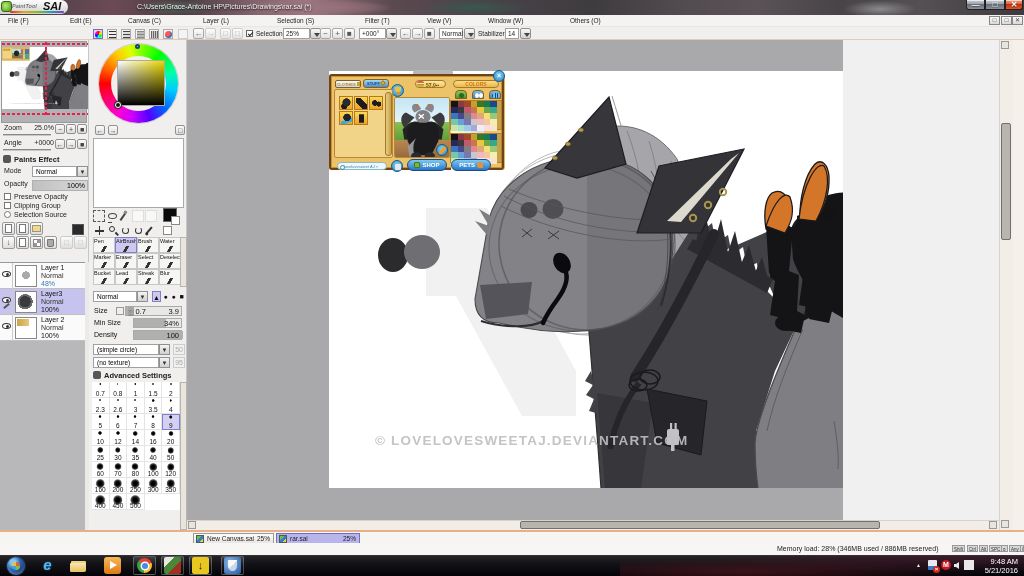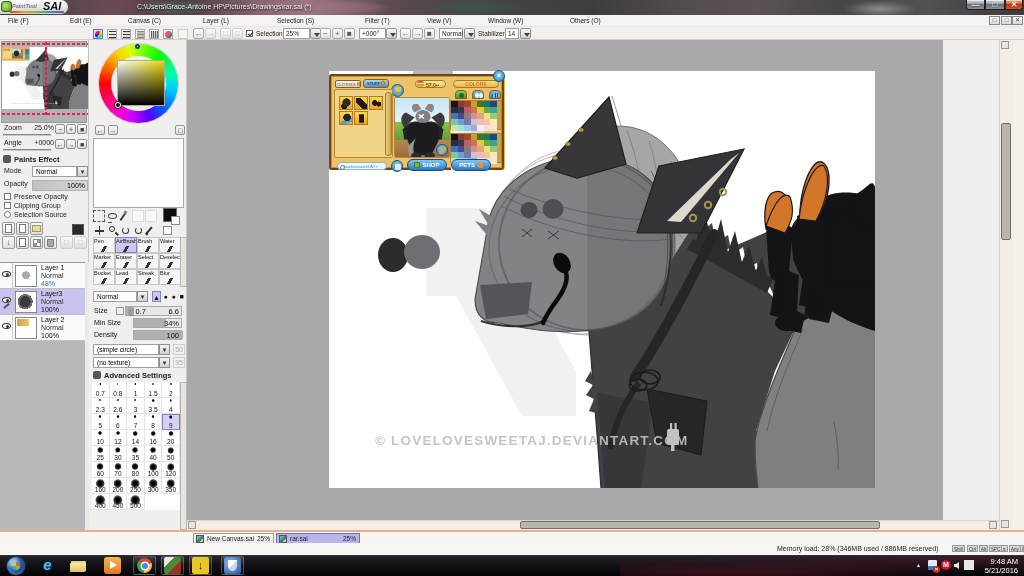--- a/index.html
+++ b/index.html
@@ -29,21 +29,21 @@
 
 #toolbar{left:0;top:27px;width:1024px;height:13px;background:#f0efed;border-bottom:1px solid #e0cbb8;font-size:6.5px;color:#222;}
 .tbtn{position:absolute;top:1px;width:11px;height:11px;border:1px solid #a8a8a8;background:linear-gradient(180deg,#fdfdfd,#e2e2e2);border-radius:2px;font-size:8px;line-height:9px;text-align:center;color:#555;}
 .tbtn.dis{color:#bbb;border-color:#ccc;}
 .tfield{position:absolute;top:1px;height:11px;border:1px solid #a0a0a0;background:#fff;font-size:6.5px;padding:0px 2px;line-height:10px;}
 .tdrop{position:absolute;top:1px;width:11px;height:11px;border:1px solid #909090;background:linear-gradient(180deg,#f8f8f8,#d0d0d0);border-radius:2px;}
 .tdrop:after{content:"";position:absolute;left:2.5px;top:4px;border-left:3px solid transparent;border-right:3px solid transparent;border-top:4px solid #444;}
 
 #leftpanel{left:0;top:40px;width:89px;height:490px;background:#f0efed;border-right:1px solid #c8c6c2;}
 #toolpanel{left:91px;top:40px;width:96px;height:490px;background:#f0efed;border-right:1px solid #c8c6c2;}
-#workspace{left:187px;top:40px;width:756px;height:480px;background:#a9a9ab;overflow:hidden;}
+#workspace{left:187px;top:40px;width:656px;height:480px;background:#a9a9ab;overflow:hidden;}
 #vscroll{left:999px;top:40px;width:14px;height:490px;background:#f2ede6;border-left:1px solid #d8d4cc;}
 #vthumb{left:1001px;top:123px;width:10px;height:117px;background:#b8b4ae;border:1px solid #707070;border-radius:2px;}
 #rstrip{left:1013px;top:40px;width:11px;height:490px;background:#f5f1ea;}
 #hscroll{left:187px;top:520px;width:812px;height:10px;background:#f2ede6;border-top:1px solid #d8d4cc;}
 #hthumb{left:520px;top:521px;width:360px;height:8px;background:#b8b4ae;border:1px solid #707070;border-radius:2px;}
 
 #navbox{left:1px;top:1px;width:86px;height:82px;background:#b2b2b4;border:1px solid #999;}
 .reddash-h{height:2px;background:repeating-linear-gradient(90deg,#e82050 0 3px,rgba(255,255,255,.0) 3px 5px);}
 .reddash-v{width:2px;background:repeating-linear-gradient(180deg,#e82050 0 3px,rgba(255,255,255,.0) 3px 5px);}
 .lrow{left:4px;font-size:7px;color:#222;}
@@ -425,21 +425,21 @@
  <div class="abs shp ssel" style="left:61px;top:251px;">▲</div>
  <div class="abs shp" style="left:70px;top:251px;">●</div>
  <div class="abs shp" style="left:78px;top:251px;">●</div>
  <div class="abs shp" style="left:86px;top:251px;">■</div>
  <div class="abs prow" style="top:266px;">
       <span class="pl">Size</span>
       <span class="pbox"></span>
       <span class="pbar" style="left:32px;width:57px;">
         <i style="width:8px;"></i>
         <em class="lft">░ 0.7</em>
-        <em class="rgt">6.6</em>
+        <em class="rgt">3.9</em>
       </span>
     </div>
  <div class="abs prow" style="top:278px;">
       <span class="pl">Min Size</span>
       <span class="pbar" style="left:40px;width:49px;">
         <i style="width:32px;"></i>
         <em class="rgt">34%</em>
       </span>
     </div>
  <div class="abs prow" style="top:290px;">

